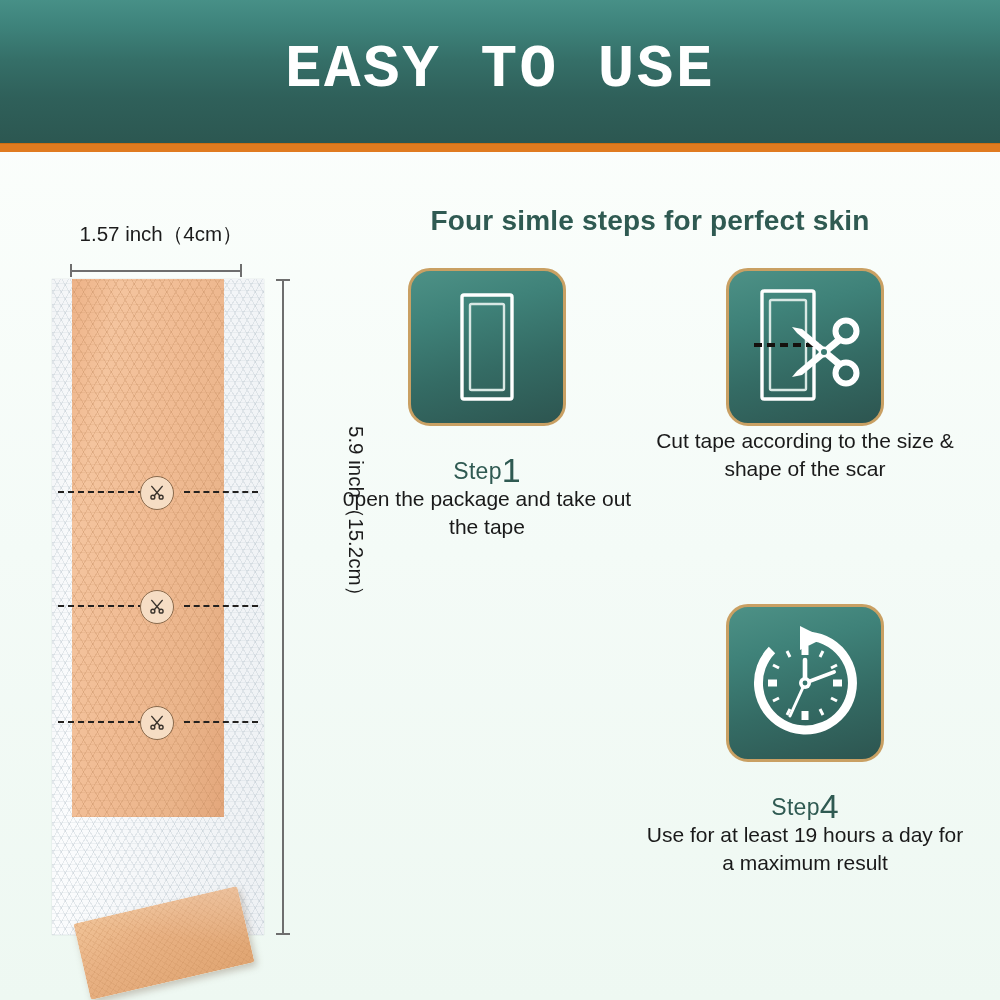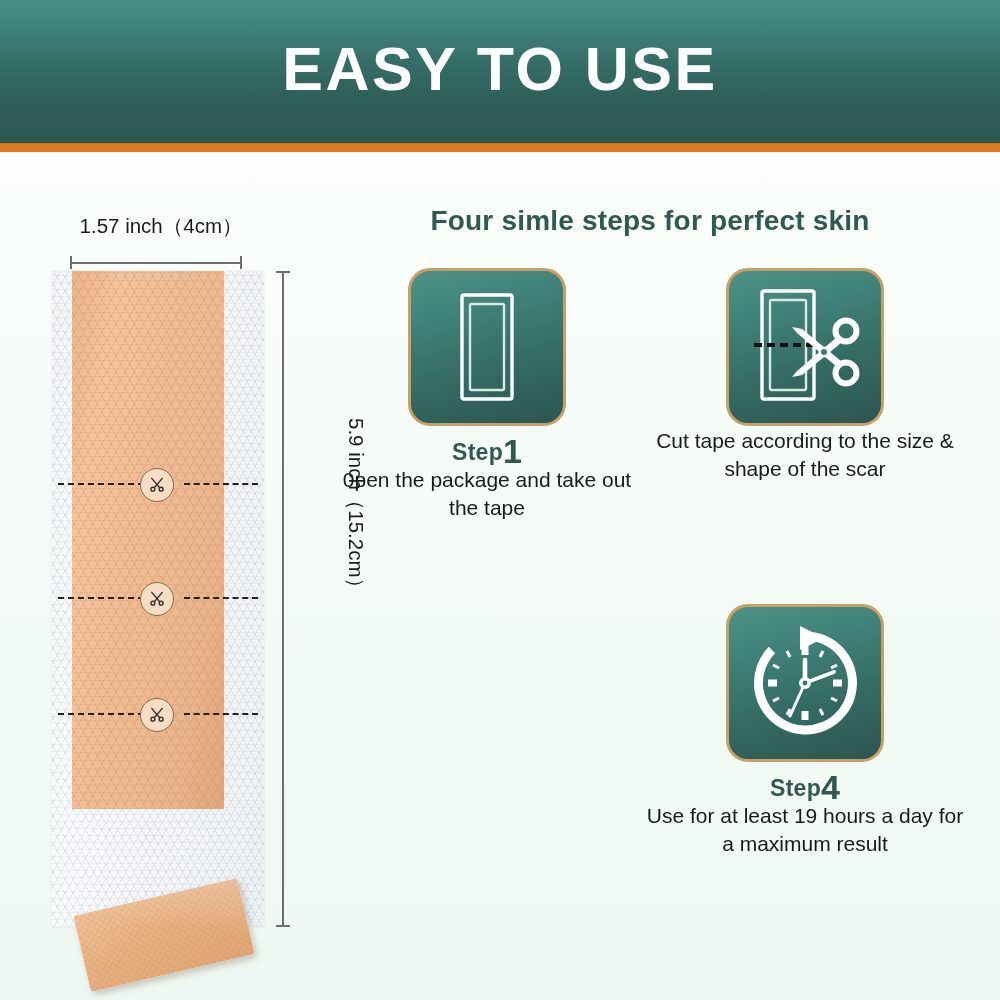--- a/index.html
+++ b/index.html
@@ -37,36 +37,36 @@
     display: flex;
     align-items: center;
     justify-content: center;
   }
   .header-title {
     color: #ffffff;
     font-size: 61px;
     font-weight: bold;
     letter-spacing: 2.5px;
     line-height: 1;
-    font-family: Liberation Sans, sans-serif;
+    font-family: Liberation Mono, monospace;
     transform: translateY(-2px);
   }
   .header-rule {
     position: absolute;
     left: 0; top: 143px;
     width: 1000px;
     height: 8px;
     background: #e07b20;
     border-top: 1px solid #cf6d12;
   }
 
   
   .product-area {
     position: absolute;
-    left: 0; top: 194px;
+    left: 0; top: 202px;
     width: 320px;
     height: 790px;
   }
   .dim-width-label {
     position: absolute;
     left: 56px;
     top: 18px;
     width: 210px;
     text-align: center;
     font-size: 20.5px;
@@ -264,23 +264,23 @@
         #2d5550 100%);
     display: flex;
     align-items: center;
     justify-content: center;
     box-sizing: border-box;
     overflow: hidden;
   }
   .step-icon svg { display: block; }
 
   .step-label {
-    margin-top: 5px;
+    margin-top: 24px;
     color: #2f5a52;
-    font-weight: bold;
+    font-weight: normal;
     line-height: 1;
     white-space: nowrap;
   }
   .step-label .word {
     font-size: 23px;
     letter-spacing: .3px;
   }
   .step-label .num {
     font-size: 34px;
     letter-spacing: 0;

